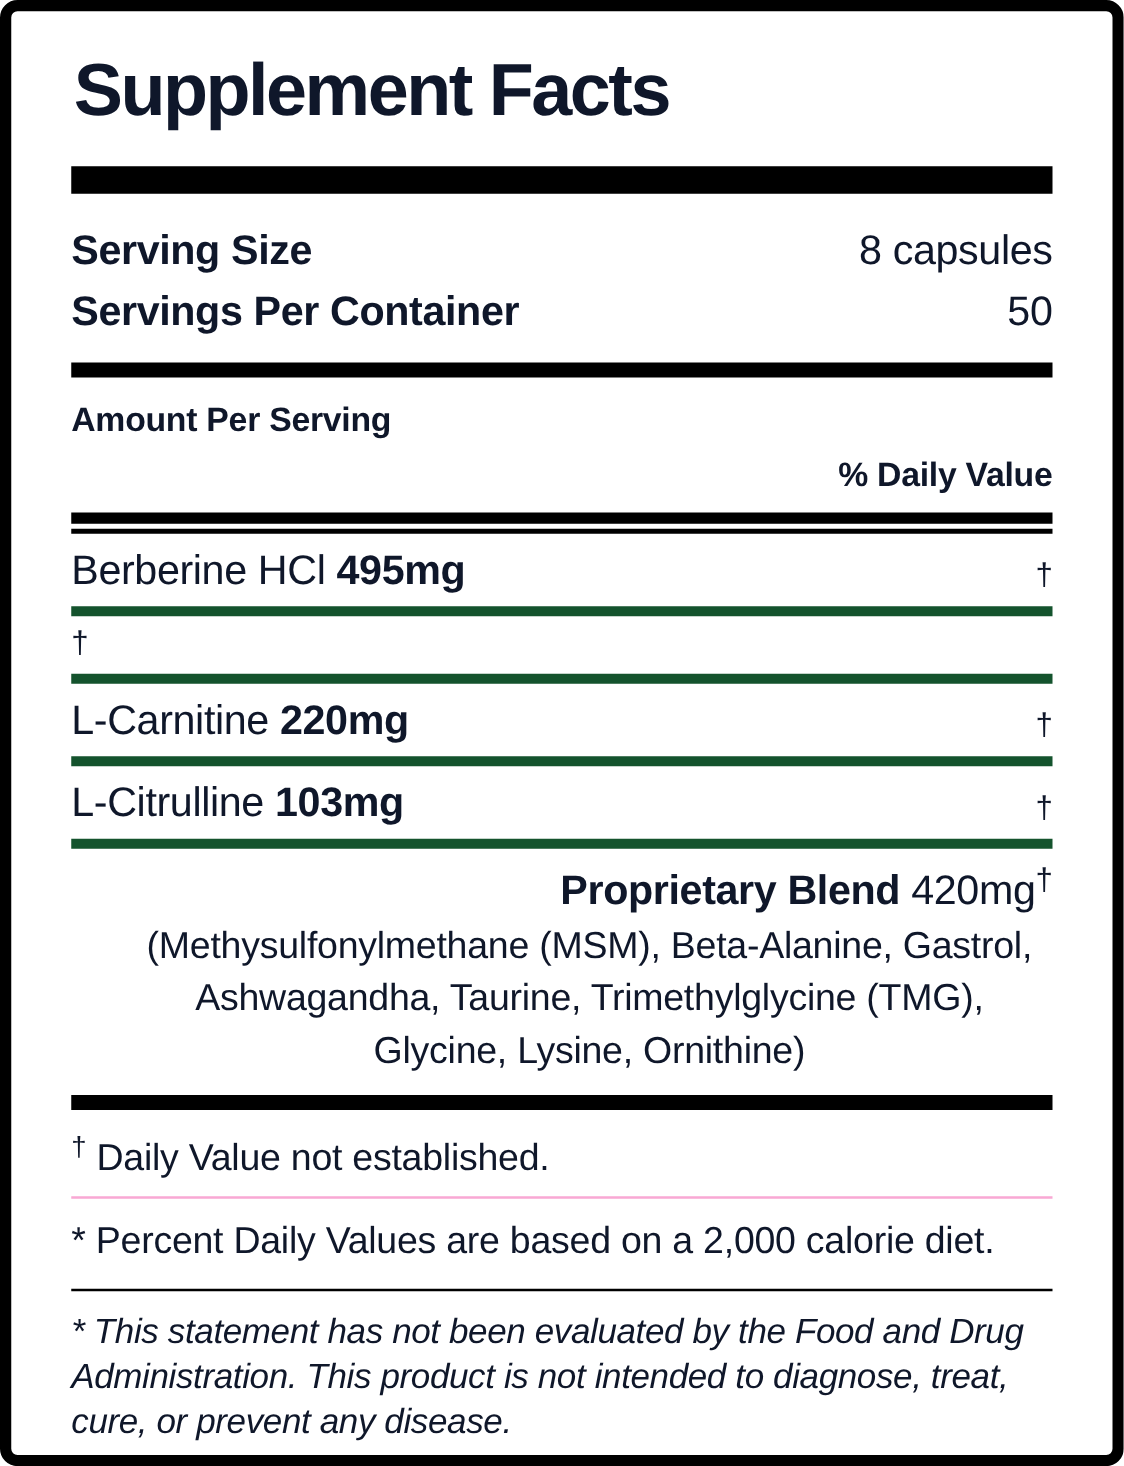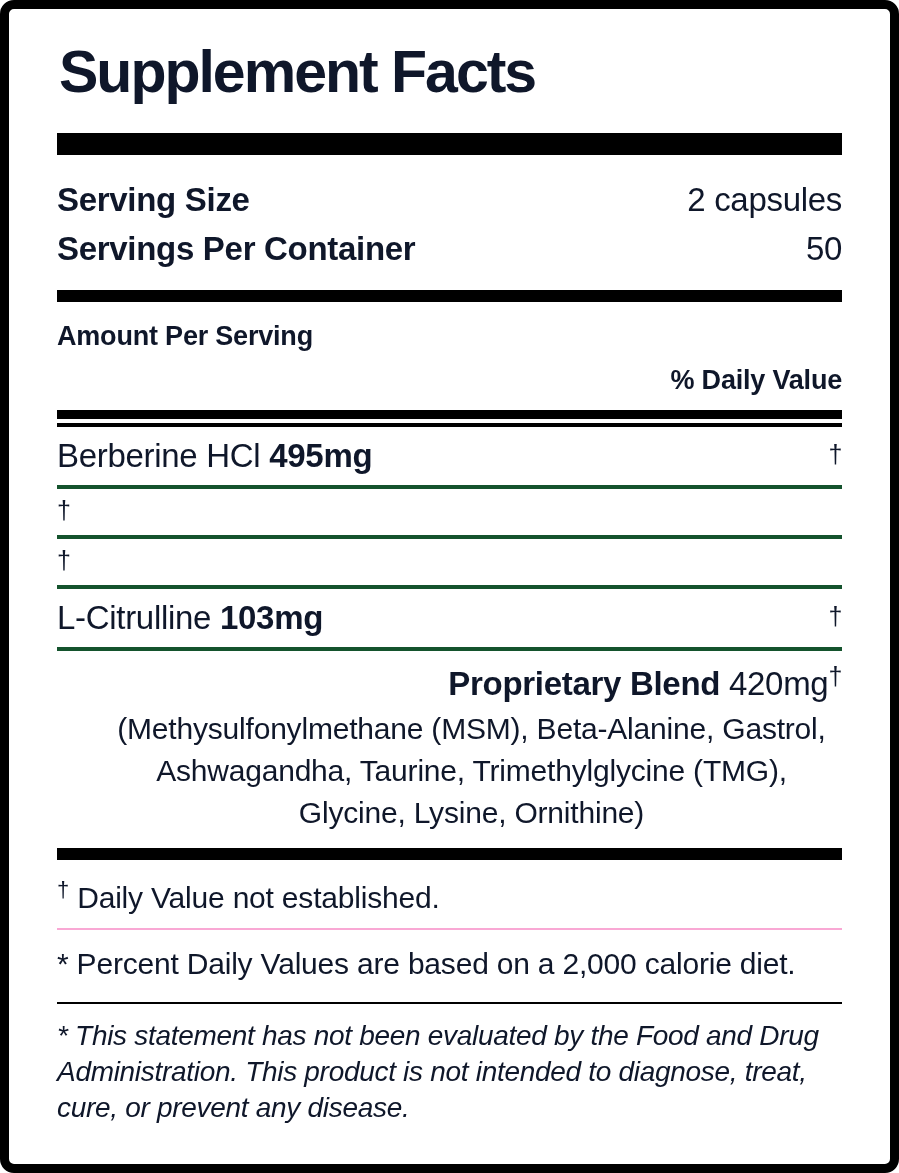--- a/index.html
+++ b/index.html
@@ -36,23 +36,23 @@
   .bar-serving-end { margin-top: 17px; }
 
   .hdr-amount { margin-top: 19px; font-size: 27px; font-weight: 700; letter-spacing: -0.2px; line-height: 1.18; }
   .hdr-dv { margin-top: 12px; font-size: 27px; font-weight: 700; text-align: right; letter-spacing: -0.2px; line-height: 1.18; }
 
   .double-rule { margin-top: 13px; }
   .double-rule .rule-a { height: 9px; background: #000000; }
   .double-rule .rule-b { height: 4px; background: #000000; margin-top: 4px; }
 
   .ing-row {
-    display: flex; justify-content: space-between; align-items: center;
+    display: flex; justify-content: space-between; align-items: flex-end;
     padding: 8px 0;
-    border-bottom: 4px solid #14532d;
+    border-bottom: 8px solid #14532d;
     font-size: 33px; line-height: 42px; letter-spacing: -0.3px;
   }
   .ing-name { font-weight: 400; }
   .ing-amount { font-weight: 700; }
   .dv-sym { font-size: 25px; line-height: 30px; font-weight: 500; transform: translateY(-2px); }
 
   .blend-row { padding: 12px 0 14px; font-size: 33px; line-height: 42px; letter-spacing: -0.3px; }
   .blend-head { display: flex; justify-content: flex-end; align-items: flex-start; }
   .blend-name { font-weight: 700; }
   .blend-amount { font-weight: 400; }
@@ -76,21 +76,21 @@
 
 <div class="panel">
 
   <h1 class="title">Supplement Facts</h1>
 
   <div class="bar-xl"></div>
 
   <div class="serving-table">
     <div class="serving-row">
       <span class="serving-label">Serving Size</span>
-      <span class="serving-value">2 capsules</span>
+      <span class="serving-value">8 capsules</span>
     </div>
     <div class="serving-row">
       <span class="serving-label">Servings Per Container</span>
       <span class="serving-value">50</span>
     </div>
   </div>
 
   <div class="bar-md bar-serving-end"></div>
 
   <div class="hdr-amount">Amount Per Serving</div>
@@ -104,20 +104,21 @@
   <div class="ing-row">
     <span><span class="ing-name">Berberine HCl </span><span class="ing-amount">495mg</span></span>
     <span class="dv-sym">†</span>
   </div>
 
   <div class="ing-row">
     <span class="dv-sym">†</span>
   </div>
 
   <div class="ing-row">
+    <span><span class="ing-name">L-Carnitine </span><span class="ing-amount">220mg</span></span>
     <span class="dv-sym">†</span>
   </div>
 
   <div class="ing-row">
     <span><span class="ing-name">L-Citrulline </span><span class="ing-amount">103mg</span></span>
     <span class="dv-sym">†</span>
   </div>
 
   <div class="blend-row">
     <div class="blend-head">

